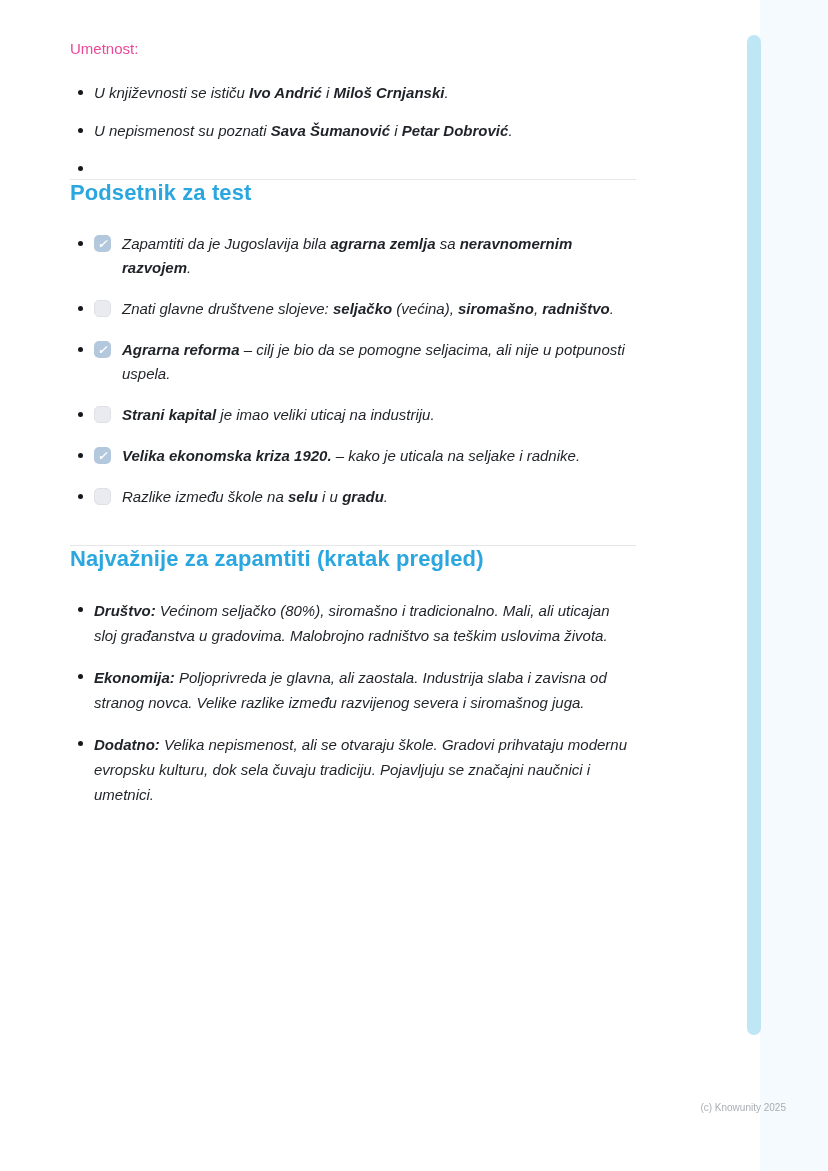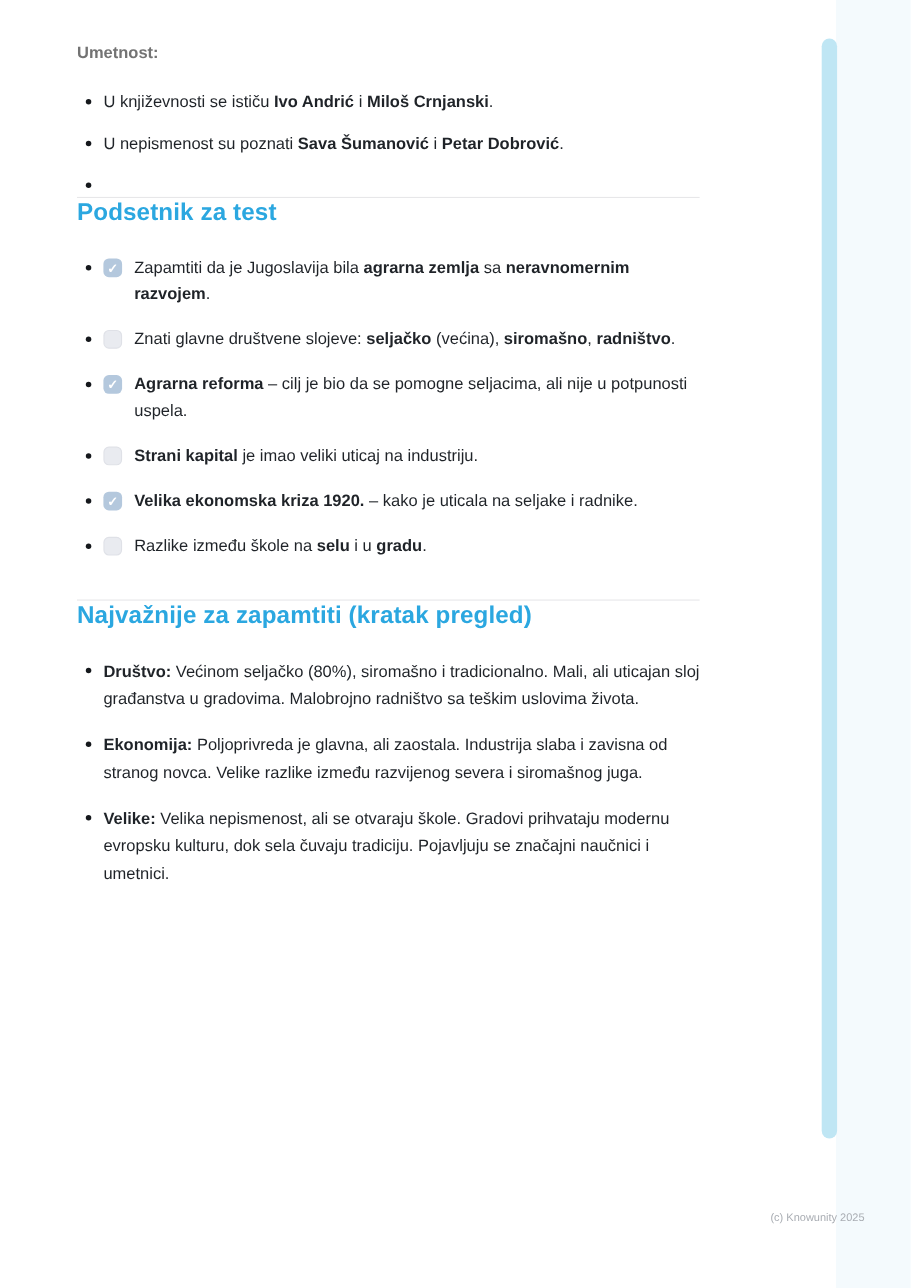--- a/index.html
+++ b/index.html
@@ -17,40 +17,41 @@
   }
   .edge-bar {
     position:absolute; left:747px; top:35px; width:14px; height:1000px;
     border-radius:8px;
     background:var(--edge-bar, #bfe6f4);
   }
   .content {
     position:absolute; left:70px; top:40px; width:566px;
   }
   .section-title-dark {
-    font-size:15px; font-weight:bold; color:#737373;
+    font-size:15px; font-weight:normal; color:#ec4899;
     margin-bottom:24px;
   }
   .section-title-accent {
     font-size:22px; font-weight:bold; color:var(--accent, #2ba7e0);
     margin-bottom:26px;
     letter-spacing:0.1px;
   }
   .divider {
     border-top:1px solid var(--divider, #e7e7e9);
     margin-top:36px;
   }
   ul.list { list-style:none; margin-bottom:6px; }
   ul.list li {
     position:relative;
     padding-left:24px;
     font-size:15px;
     line-height:24px;
     margin-bottom:14px;
     color:var(--text, #1f2328);
+    font-style:italic;
   }
   ul.list.sect-2 li { line-height:25px; margin-bottom:17px; }
   ul.list li .bullet {
     position:absolute; left:8px; top:9px;
     width:5px; height:5px; border-radius:50%;
     background:#15181c;
   }
   ul.checklist li { padding-left:52px; margin-bottom:17px; }
   .checkbox {
     position:absolute; left:24px; top:3px;
@@ -101,18 +102,18 @@
         <li class="list-item"><span class="bullet"></span><span class="checkbox checked">
             <span class="check">✓</span>
           </span><span class="item-text"><strong>Velika ekonomska kriza 1920.</strong><span> – kako je uticala na seljake i radnike.</span></span></li>
         <li class="list-item"><span class="bullet"></span><span class="checkbox unchecked"></span><span class="item-text"><span>Razlike između škole na </span><strong>selu</strong><span> i u </span><strong>gradu</strong><span>.</span></span></li>
       </ul>
       <div class="divider"></div>
       <h2 class="section-title-accent">Najvažnije za zapamtiti (kratak pregled)</h2>
       <ul class="list sect-2">
         <li class="list-item"><span class="bullet"></span><span class="item-text"><strong>Društvo:</strong><span> Većinom seljačko (80%), siromašno i tradicionalno. Mali, ali uticajan sloj građanstva u gradovima. Malobrojno radništvo sa teškim uslovima života.</span></span></li>
         <li class="list-item"><span class="bullet"></span><span class="item-text"><strong>Ekonomija:</strong><span> Poljoprivreda je glavna, ali zaostala. Industrija slaba i zavisna od stranog novca. Velike razlike između razvijenog severa i siromašnog juga.</span></span></li>
-        <li class="list-item"><span class="bullet"></span><span class="item-text"><strong>Velike:</strong><span> Velika nepismenost, ali se otvaraju škole. Gradovi prihvataju modernu evropsku kulturu, dok sela čuvaju tradiciju. Pojavljuju se značajni naučnici i umetnici.</span></span></li>
+        <li class="list-item"><span class="bullet"></span><span class="item-text"><strong>Dodatno:</strong><span> Velika nepismenost, ali se otvaraju škole. Gradovi prihvataju modernu evropsku kulturu, dok sela čuvaju tradiciju. Pojavljuju se značajni naučnici i umetnici.</span></span></li>
       </ul>
     </div>
 </main>
 
 <div class="page-footer">(c) Knowunity 2025</div>
 
 </body></html>

